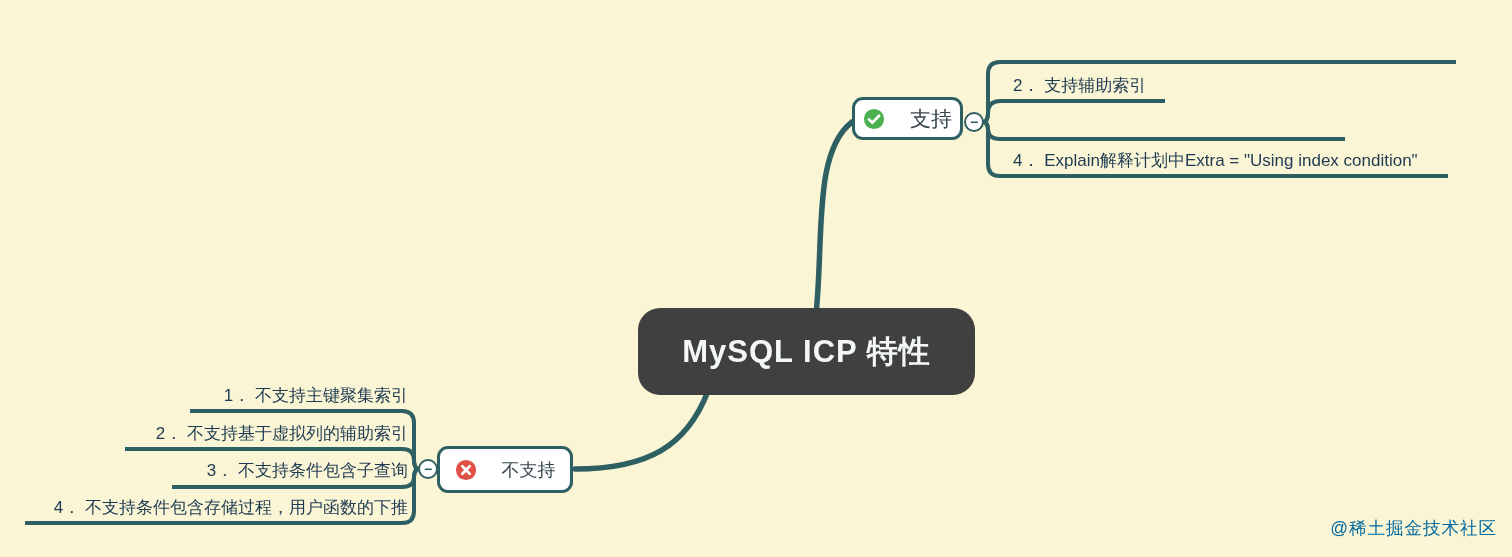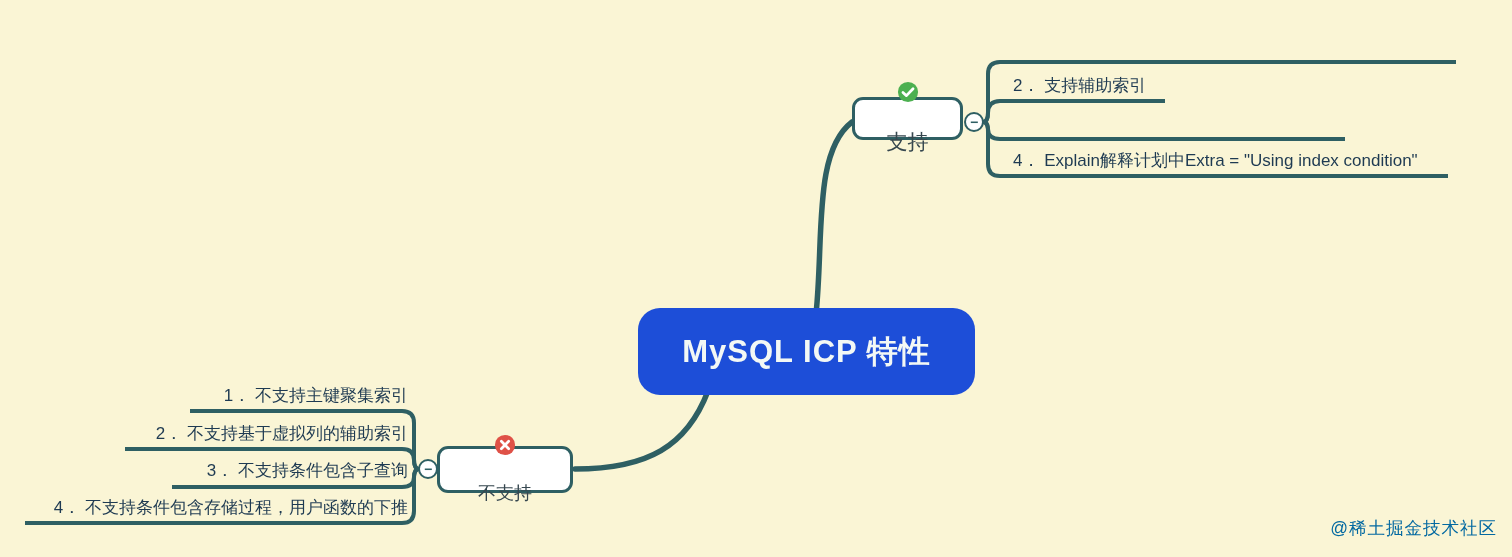--- a/index.html
+++ b/index.html
@@ -14,26 +14,26 @@
     overflow:hidden;
   }
   svg.wires{position:absolute;left:0;top:0;z-index:1;}
   .node{
     position:absolute;z-index:3;
     display:flex;align-items:center;justify-content:center;
     box-sizing:border-box;
   }
   .root-node{
     left:638px;top:308px;width:337px;height:87px;
-    background:#1d4ed8;border-radius:22px;
+    background:#404040;border-radius:22px;
     color:#f3f8f5;font-size:31px;font-weight:600;letter-spacing:1px;
   }
   .branch-node{
     background:#ffffff;border:3px solid #2e5f63;border-radius:11px;
-    gap:25px;color:#36474f;font-weight:500;flex-direction:column;
+    gap:25px;color:#36474f;font-weight:500;
   }
   .branch-support{left:852px;top:97px;width:111px;height:43px;font-size:21px;}
   .branch-nosupport{left:437px;top:446px;width:136px;height:47px;font-size:18px;}
   .badge{width:22px;height:22px;flex:0 0 auto;display:block;}
   .collapse-btn{
     position:absolute;z-index:4;width:20px;height:20px;border-radius:50%;
     background:#ffffff;border:2.5px solid #2e5f63;box-sizing:border-box;
     color:#2e5f63;font-size:14px;line-height:14px;font-weight:700;
     display:flex;align-items:center;justify-content:center;cursor:pointer;
   }

